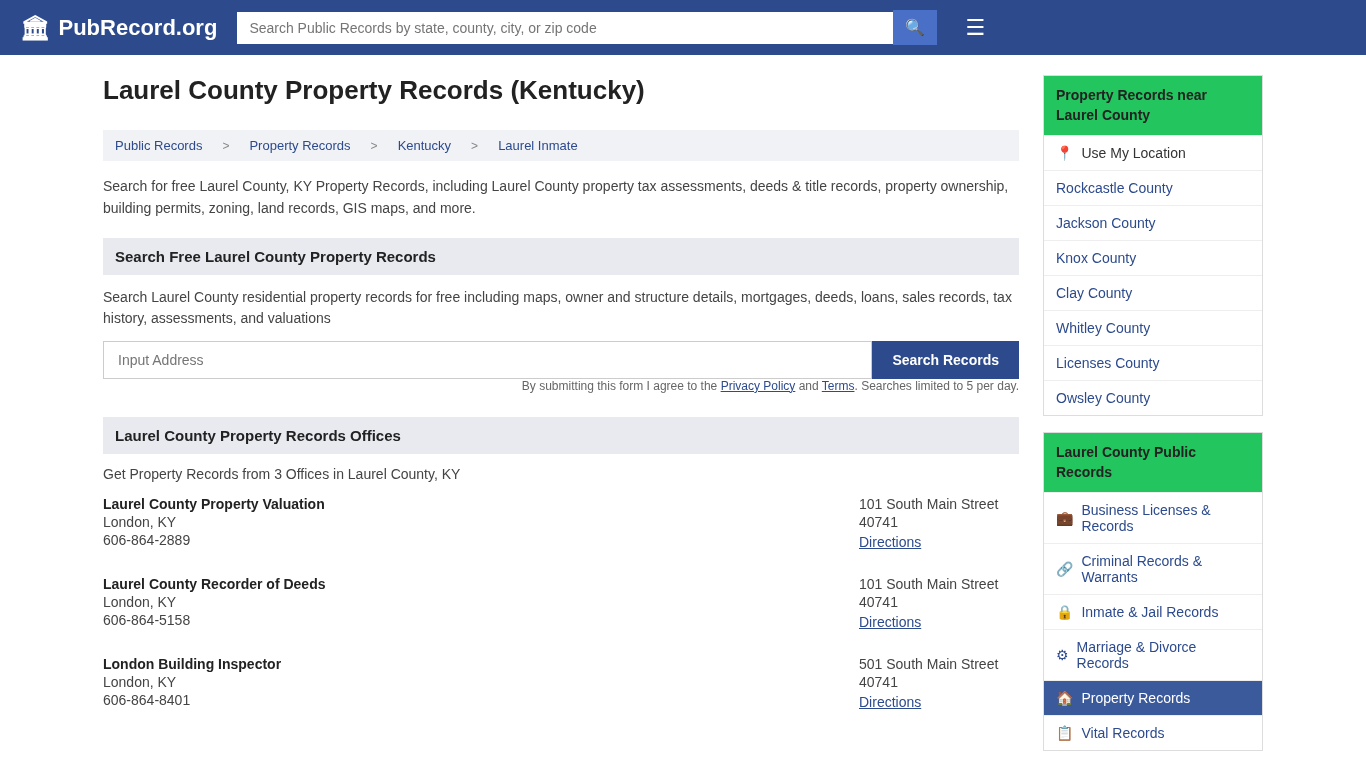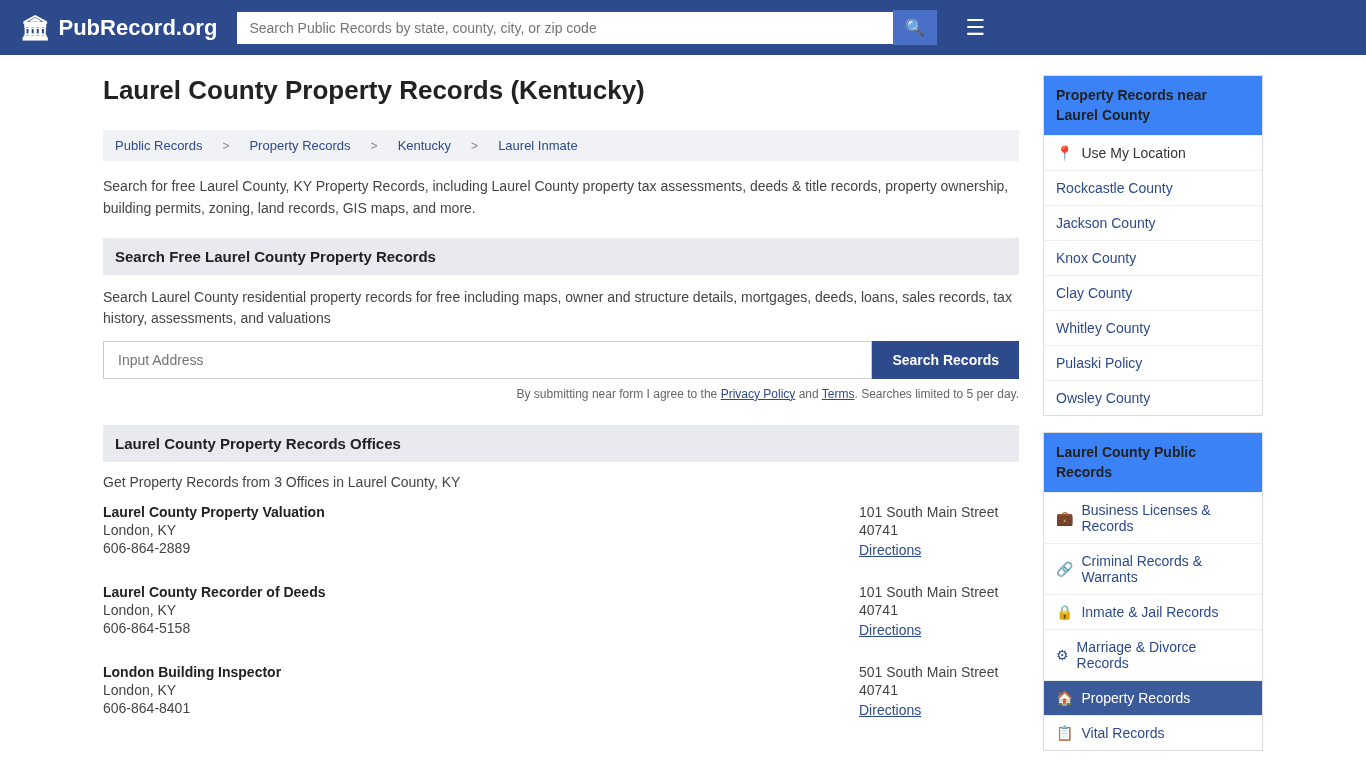--- a/index.html
+++ b/index.html
@@ -122,21 +122,20 @@
     }
     .search-form-desc {
       font-size: 14px;
       color: #444;
       margin-bottom: 12px;
       line-height: 1.5;
     }
     .search-row {
       display: flex;
       gap: 0;
-      margin-bottom: 8px;
     }
     .address-input {
       flex: 1;
       padding: 10px 14px;
       font-size: 14px;
       border: 1px solid #ccc;
       outline: none;
       color: #999;
     }
     .search-records-btn {
@@ -207,21 +206,21 @@
       font-size: 14px;
       cursor: pointer;
     }
 
     
     .sidebar-box {
       border: 1px solid #ddd;
       margin-bottom: 16px;
     }
     .sidebar-box-title {
-      background: #3b82f6;
+      background: #22c55e;
       padding: 10px 12px;
       font-weight: bold;
       font-size: 14px;
       color: #222;
       line-height: 1.4;
     }
     .sidebar-item {
       padding: 9px 12px;
       border-top: 1px solid #eee;
       font-size: 14px;
@@ -288,21 +287,21 @@
     <p class="desc-text">Search for free Laurel County, KY Property Records, including Laurel County property tax assessments, deeds &amp; title records, property ownership, building permits, zoning, land records, GIS maps, and more.</p>
 
     <div class="search-form-section">
       <div class="section-header">Search Free Laurel County Property Records</div>
       <p class="search-form-desc">Search Laurel County residential property records for free including maps, owner and structure details, mortgages, deeds, loans, sales records, tax history, assessments, and valuations</p>
       <div class="search-row">
         <input class="address-input" type="text" placeholder="Input Address" style="">
         <button class="search-records-btn">Search Records</button>
       </div>
       <div class="form-notice">
-        <span>By submitting near form I agree to the </span><a href="#">Privacy Policy</a><span> and </span><a href="#">Terms</a><span>. Searches limited to 5 per day.</span>
+        <span>By submitting this form I agree to the </span><a href="#">Privacy Policy</a><span> and </span><a href="#">Terms</a><span>. Searches limited to 5 per day.</span>
       </div>
     </div>
 
     <div class="offices-section">
       <div class="section-header">Laurel County Property Records Offices</div>
       <p class="offices-desc">Get Property Records from 3 Offices in Laurel County, KY</p>
 
       <div class="office-entry">
         <div class="office-left">
           <div class="office-name">Laurel County Property Valuation</div>
@@ -363,21 +362,21 @@
       <a href="#" class="sidebar-item plain">
         <span>Knox County</span>
       </a>
       <a href="#" class="sidebar-item plain">
         <span>Clay County</span>
       </a>
       <a href="#" class="sidebar-item plain">
         <span>Whitley County</span>
       </a>
       <a href="#" class="sidebar-item plain">
-        <span>Pulaski Policy</span>
+        <span>Licenses County</span>
       </a>
       <a href="#" class="sidebar-item plain">
         <span>Owsley County</span>
       </a>
     </div>
 
     <div class="sidebar-box">
       <div class="sidebar-box-title">Laurel County Public Records</div>
 
       <a href="#" class="sidebar-item plain">

